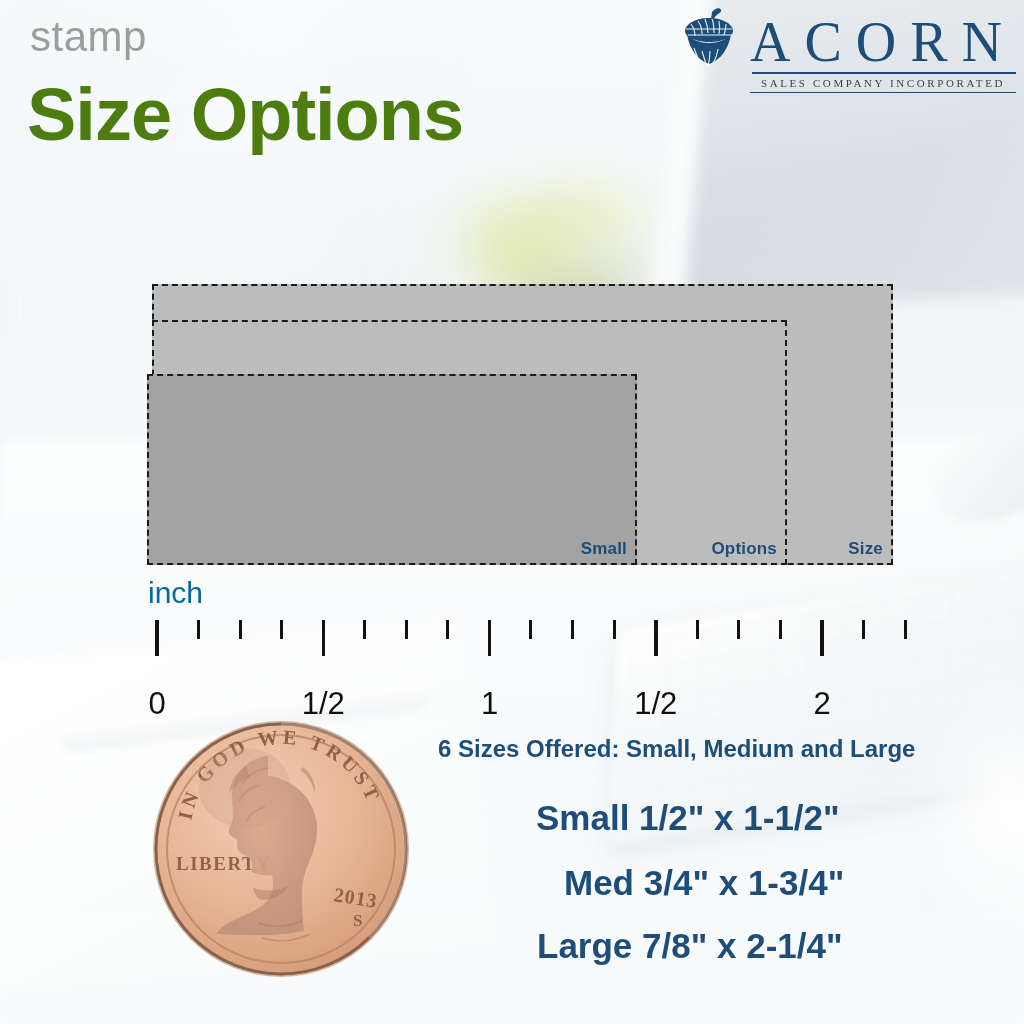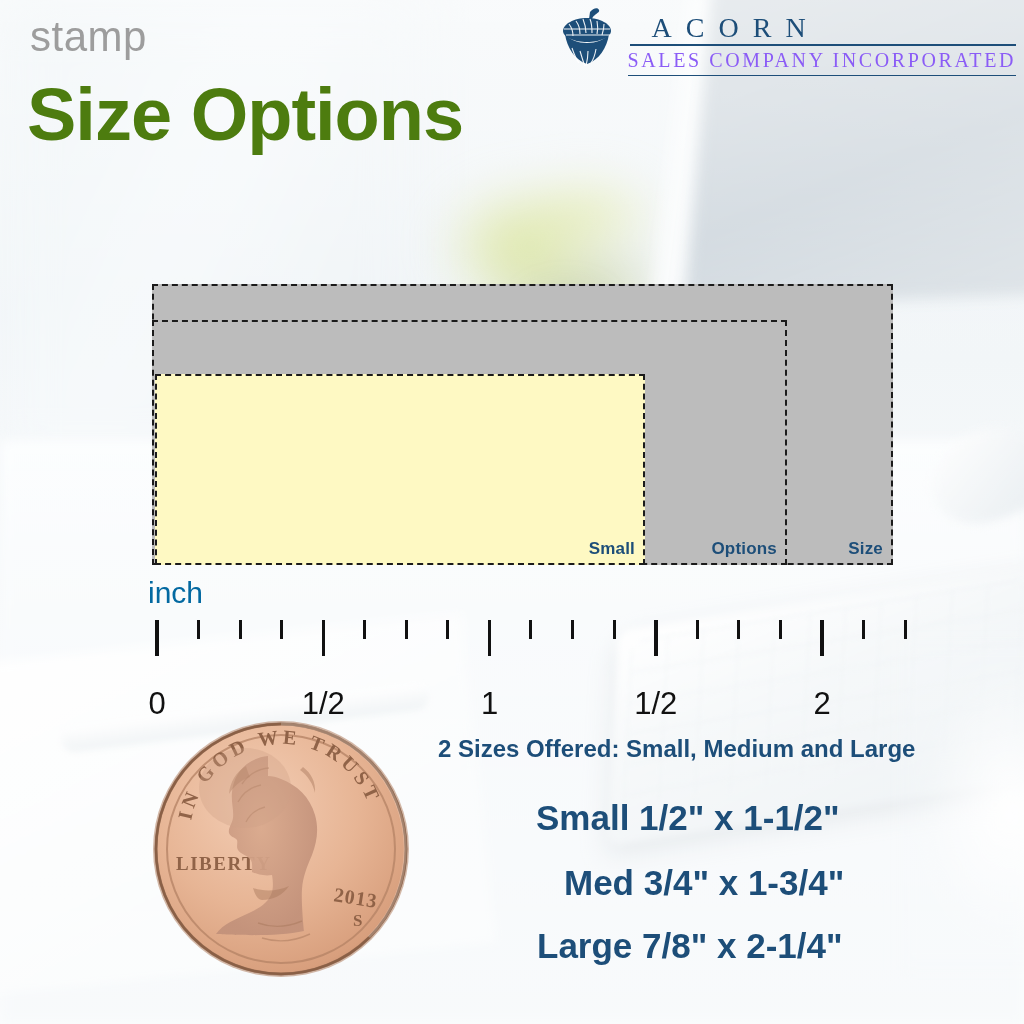--- a/index.html
+++ b/index.html
@@ -118,27 +118,27 @@
     font-size:74px; font-weight:bold; color:#4d7c0f;
     letter-spacing:-1px; line-height:1;
   }
 
   
   .logo { position:absolute; right:8px; top:6px; display:flex; align-items:flex-start; }
   .acorn-ico { width:62px; height:82px; margin-right:10px; flex:0 0 auto; }
   .logo-text { padding-top:8px; }
   .logo-acorn-word {
     font-family:"Liberation Serif", serif;
-    font-size:28px; color:#1d4e79; letter-spacing:14px;
-    line-height:1; font-weight:400; white-space:nowrap;margin-left:24px;
+    font-size:56px; color:#1d4e79; letter-spacing:14px;
+    line-height:1; font-weight:400; white-space:nowrap;
   }
   .logo-rule { height:1.5px; background:#1d4e79; margin:2px 0 3px 2px; }
   .logo-sub {
     font-family:"Liberation Serif", serif;
-    font-size:20px; color:#8b5cf6; letter-spacing:2.6px;
+    font-size:11px; color:#404040; letter-spacing:2.6px;
     white-space:nowrap; text-align:center;
   }
   .logo-rule2 { height:1.2px; background:#1d4e79; margin-top:3px; }
 
   
   .rect {
     position:absolute;
     background:#bcbcbc;
     border:2.5px dashed #1b1b1b;
   }
@@ -226,21 +226,21 @@
     </span>
   </div>
 
   <div id="rects">
       <div class="rect" style="left: 152px; top: 284px; width: 741px; height: 281px; background: rgb(188, 188, 188); border-color: rgb(27, 27, 27);">
         <span class="rect-label">Size</span>
       </div>
       <div class="rect" style="left: 152px; top: 320px; width: 635px; height: 245px; background: rgb(188, 188, 188); border-color: rgb(27, 27, 27);">
         <span class="rect-label">Options</span>
       </div>
-      <div class="rect" style="left: 155px; top: 374px; width: 490px; height: 191px; background: #fef9c3; border-color: rgb(27, 27, 27);">
+      <div class="rect" style="left: 147px; top: 374px; width: 490px; height: 191px; background: #a3a3a3; border-color: rgb(27, 27, 27);">
         <span class="rect-label">Small</span>
       </div>
     </div>
 
   <div class="ruler" id="ruler">
     <div class="inch-word">inch</div>
   <div class="tick major" style="left: 155.4px; top: 620px;"></div>
       <div class="tick minor" style="left: 196.963px; top: 620px;"></div>
       <div class="tick minor" style="left: 238.525px; top: 620px;"></div>
       <div class="tick minor" style="left: 280.087px; top: 620px;"></div>
@@ -305,18 +305,18 @@
       <g stroke="#a8785c" stroke-width="1.4" fill="none" opacity=".5">
         <path d="M92 66c6-9 16-15 27-16M88 84c5-9 13-15 23-17M96 104c4-8 11-13 19-15"></path>
         <path d="M108 205c14 5 30 4 44-2M112 220c16 5 33 3 48-4"></path>
       </g>
       <ellipse cx="95" cy="70" rx="46" ry="40" fill="#cfa186" opacity=".35"></ellipse>
       <circle cx="131" cy="131" r="125" fill="none" stroke="#7f5840" stroke-width="3" opacity=".65"></circle>
       <path d="M131 6a125 125 0 0 1 88 213" fill="none" stroke="#ffffff" stroke-width="3" opacity=".22"></path>
     </svg>
   </div>
 
-  <div class="offer-line">2 Sizes Offered:  Small, Medium and Large</div>
+  <div class="offer-line">6 Sizes Offered:  Small, Medium and Large</div>
   <div class="size-line l1">Small 1/2" x 1-1/2"</div>
   <div class="size-line l2">Med 3/4" x 1-3/4"</div>
   <div class="size-line l3">Large 7/8" x 2-1/4"</div>
 
 </div>
 
 </body></html>

